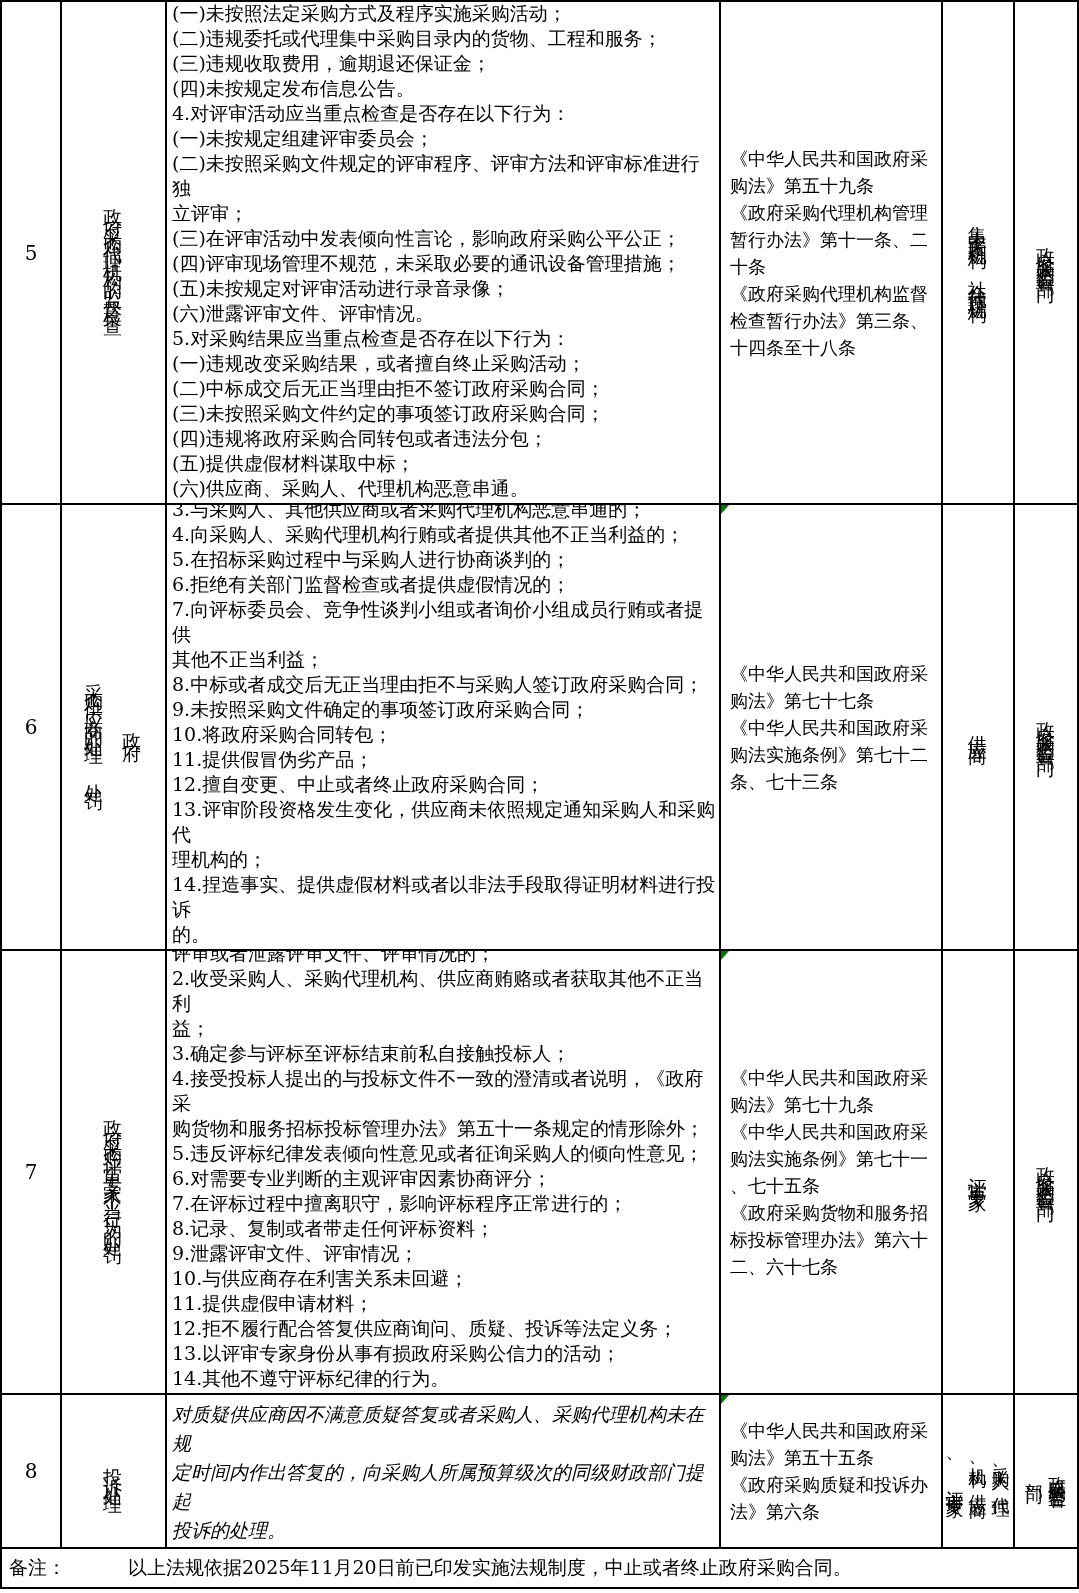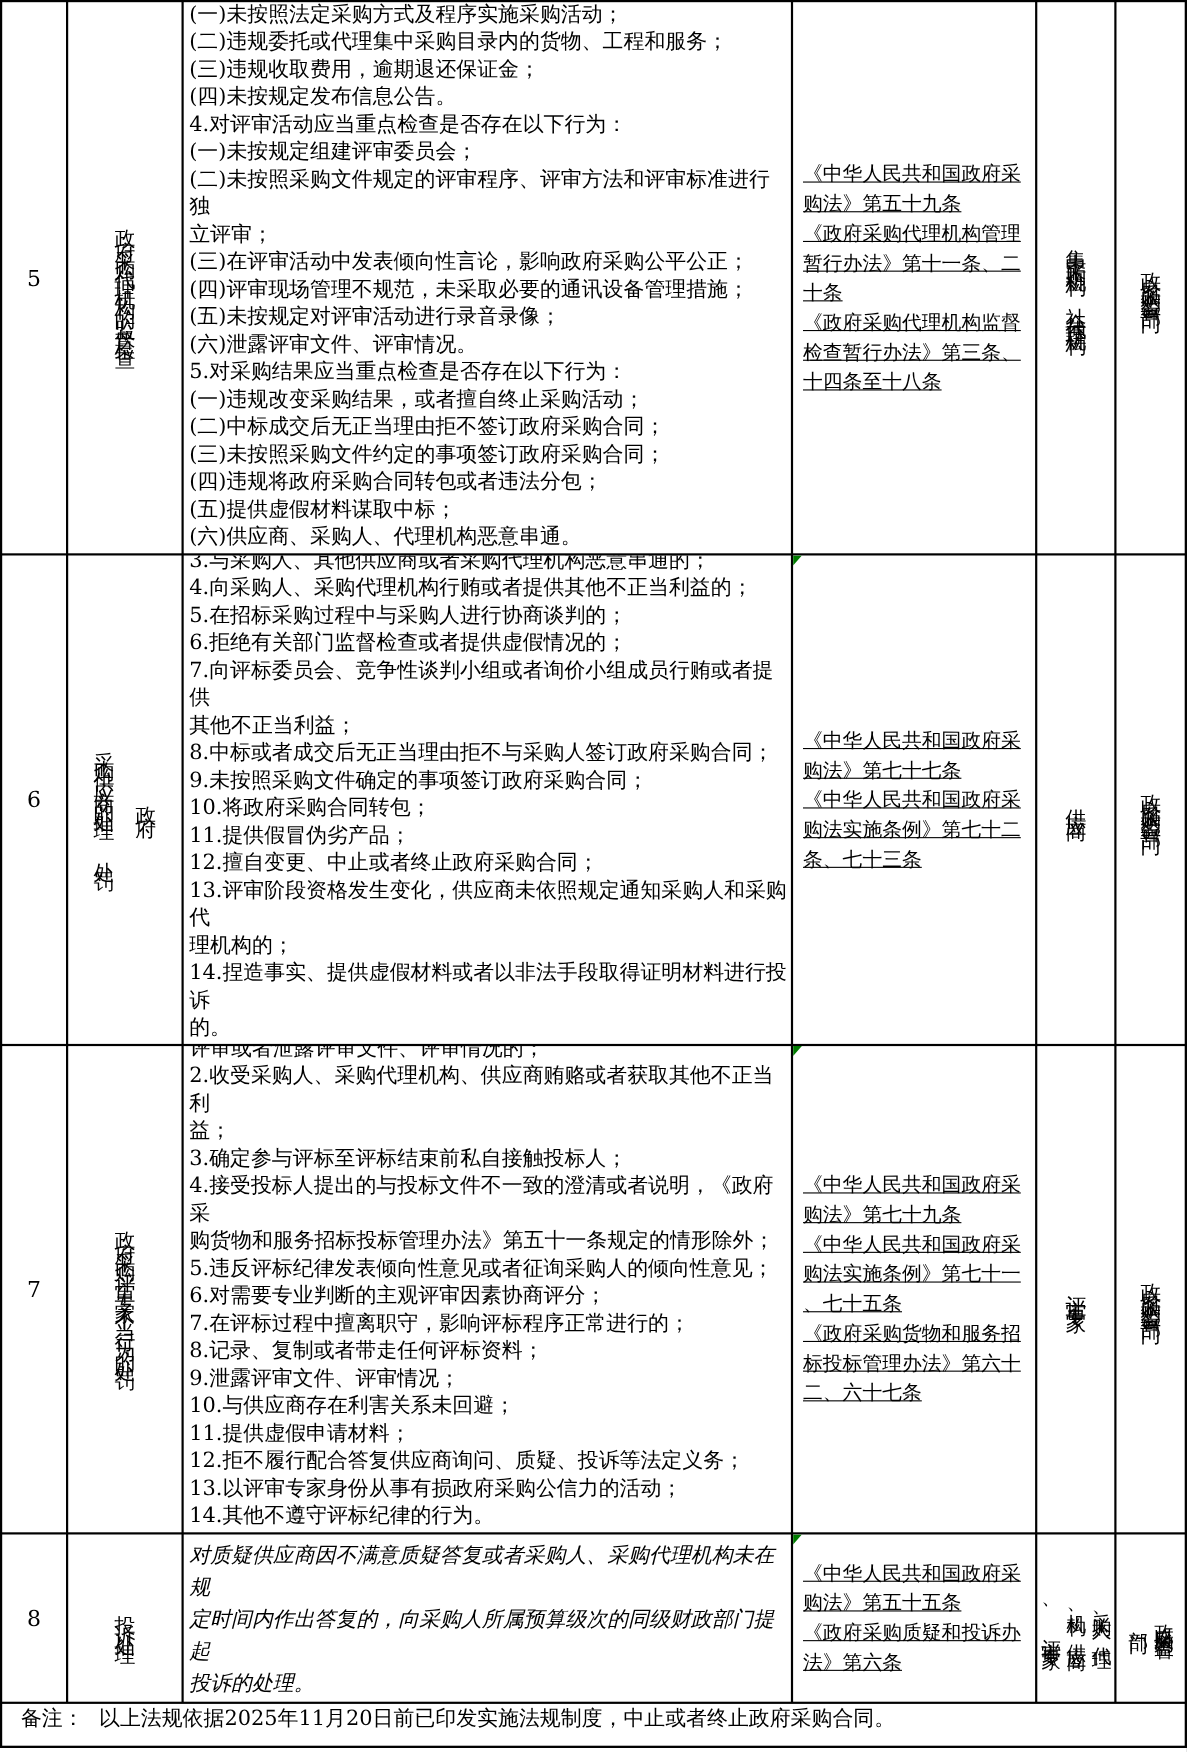--- a/index.html
+++ b/index.html
@@ -31,30 +31,30 @@
   .content-cell{
     display:flex;flex-direction:column;justify-content:flex-end;
     padding:2px 2px 2px 5px;
   }
   .content-text{white-space:pre-line;font-size:19px;line-height:25px;}
   .content-text.loose{line-height:29px;font-style:italic;}
   .legal-cell{
     display:flex;align-items:center;justify-content:flex-start;
     padding:0 3px 0 9px;
   }
-  .legal-text{white-space:pre-line;font-size:18px;line-height:27px;text-decoration:underline;}
+  .legal-text{white-space:pre-line;font-size:18px;line-height:27px;}
   .note-marker{
     position:absolute;top:0;left:0;width:0;height:0;
     border-top:9px solid #007b00;
     border-right:8px solid transparent;
   }
   .footer-cell{
     grid-column:1 / -1;
-    display:flex;align-items:flex-start;
-    padding-left:17px;font-size:19px;
+    display:flex;align-items:center;
+    padding-left:7px;font-size:19px;gap:48px;
   }
   .footer-label{margin-right:14px;}
 </style>
 </head>
 <body>
 
 <div class="doc">
   <div class="grid">
 
     <div class="cell num-cell">

